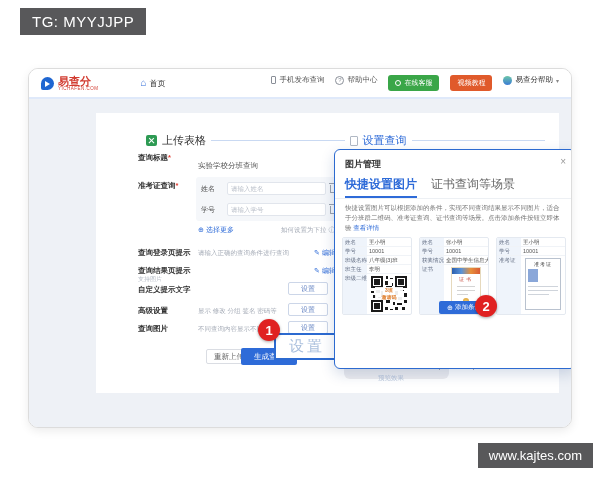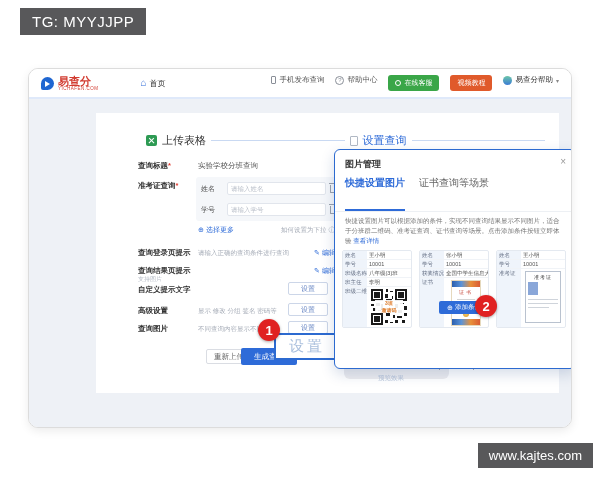--- a/index.html
+++ b/index.html
@@ -103,21 +103,21 @@
   .sdown { position:absolute; font-size:5px; color:#77777c; }
   .sd1 { left:341px; top:252px; } .sd2 { left:375px; top:252px; }
   .pv-link { position:absolute; left:282px; top:261px; font-size:6.5px; color:#b9c6da; }
 
   
   .modal { position:absolute; left:305px; top:50px; width:242px; height:220px; background:#fff;
     border:1.5px solid #2c6ad0; border-radius:6px; box-shadow:0 5px 14px rgba(20,60,130,.18); z-index:10; }
   .m-title { font-size:9px; font-weight:bold; color:#333; padding:8px 10px 0; }
   .m-close { position:absolute; right:9px; top:6px; font-size:10px; color:#999; }
   .m-tabs { display:flex; gap:14px; padding:5px 10px 0; border-bottom:1px solid #edf0f4; }
-  .m-tab { font-size:10px; color:#666; padding-bottom:19px; }
+  .m-tab { font-size:12px; color:#666; padding-bottom:3px; }
   .m-tab.on { color:#2e6bd8; border-bottom:2px solid #2e6bd8; font-weight:bold; }
   .m-desc { font-size:6.5px; color:#777; line-height:1.55; padding:4px 10px 0; }
   .m-desc .blue { color:#2e6bd8; }
   .m-cards { display:flex; gap:7px; padding:4px 7px 0; }
   .mcard { width:70px; height:78px; border:1px solid #e4e9f0; border-radius:2px; background:#fff; overflow:hidden; }
   .crow { display:flex; height:9px; border-bottom:1px solid #f0f3f7; }
   .cl { width:24px; background:#eff4fb; color:#667085; font-size:5.5px; padding:1px 0 0 2px; overflow:hidden; white-space:nowrap; }
   .cv { flex:1; font-size:5.5px; color:#555; padding:1px 0 0 2px; overflow:hidden; white-space:nowrap; }
   .cbot { display:flex; }
   .cbot .cl { height:100%; }
@@ -192,21 +192,21 @@
 
       <div class="stepper">
         <span class="xls"></span>
         <span class="step-lbl">上传表格</span>
         <span class="sline"></span>
         <span class="doc"></span>
         <span class="step-lbl on">设置查询</span>
         <span class="sline"></span>
       </div>
 
-      <div class="f-lbl" style="top:48px">
+      <div class="f-lbl" style="top:40px">
         <span>查询标题</span><span class="star">*</span>
       </div>
       <div class="f-val" style="top:48px">实验学校分班查询</div>
 
       <div class="f-lbl" style="top:68px">
         <span>准考证查询</span><span class="star">*</span>
       </div>
       <div class="cond-panel">
         <div class="cond-row">
           <span class="cond-name">姓名</span>

